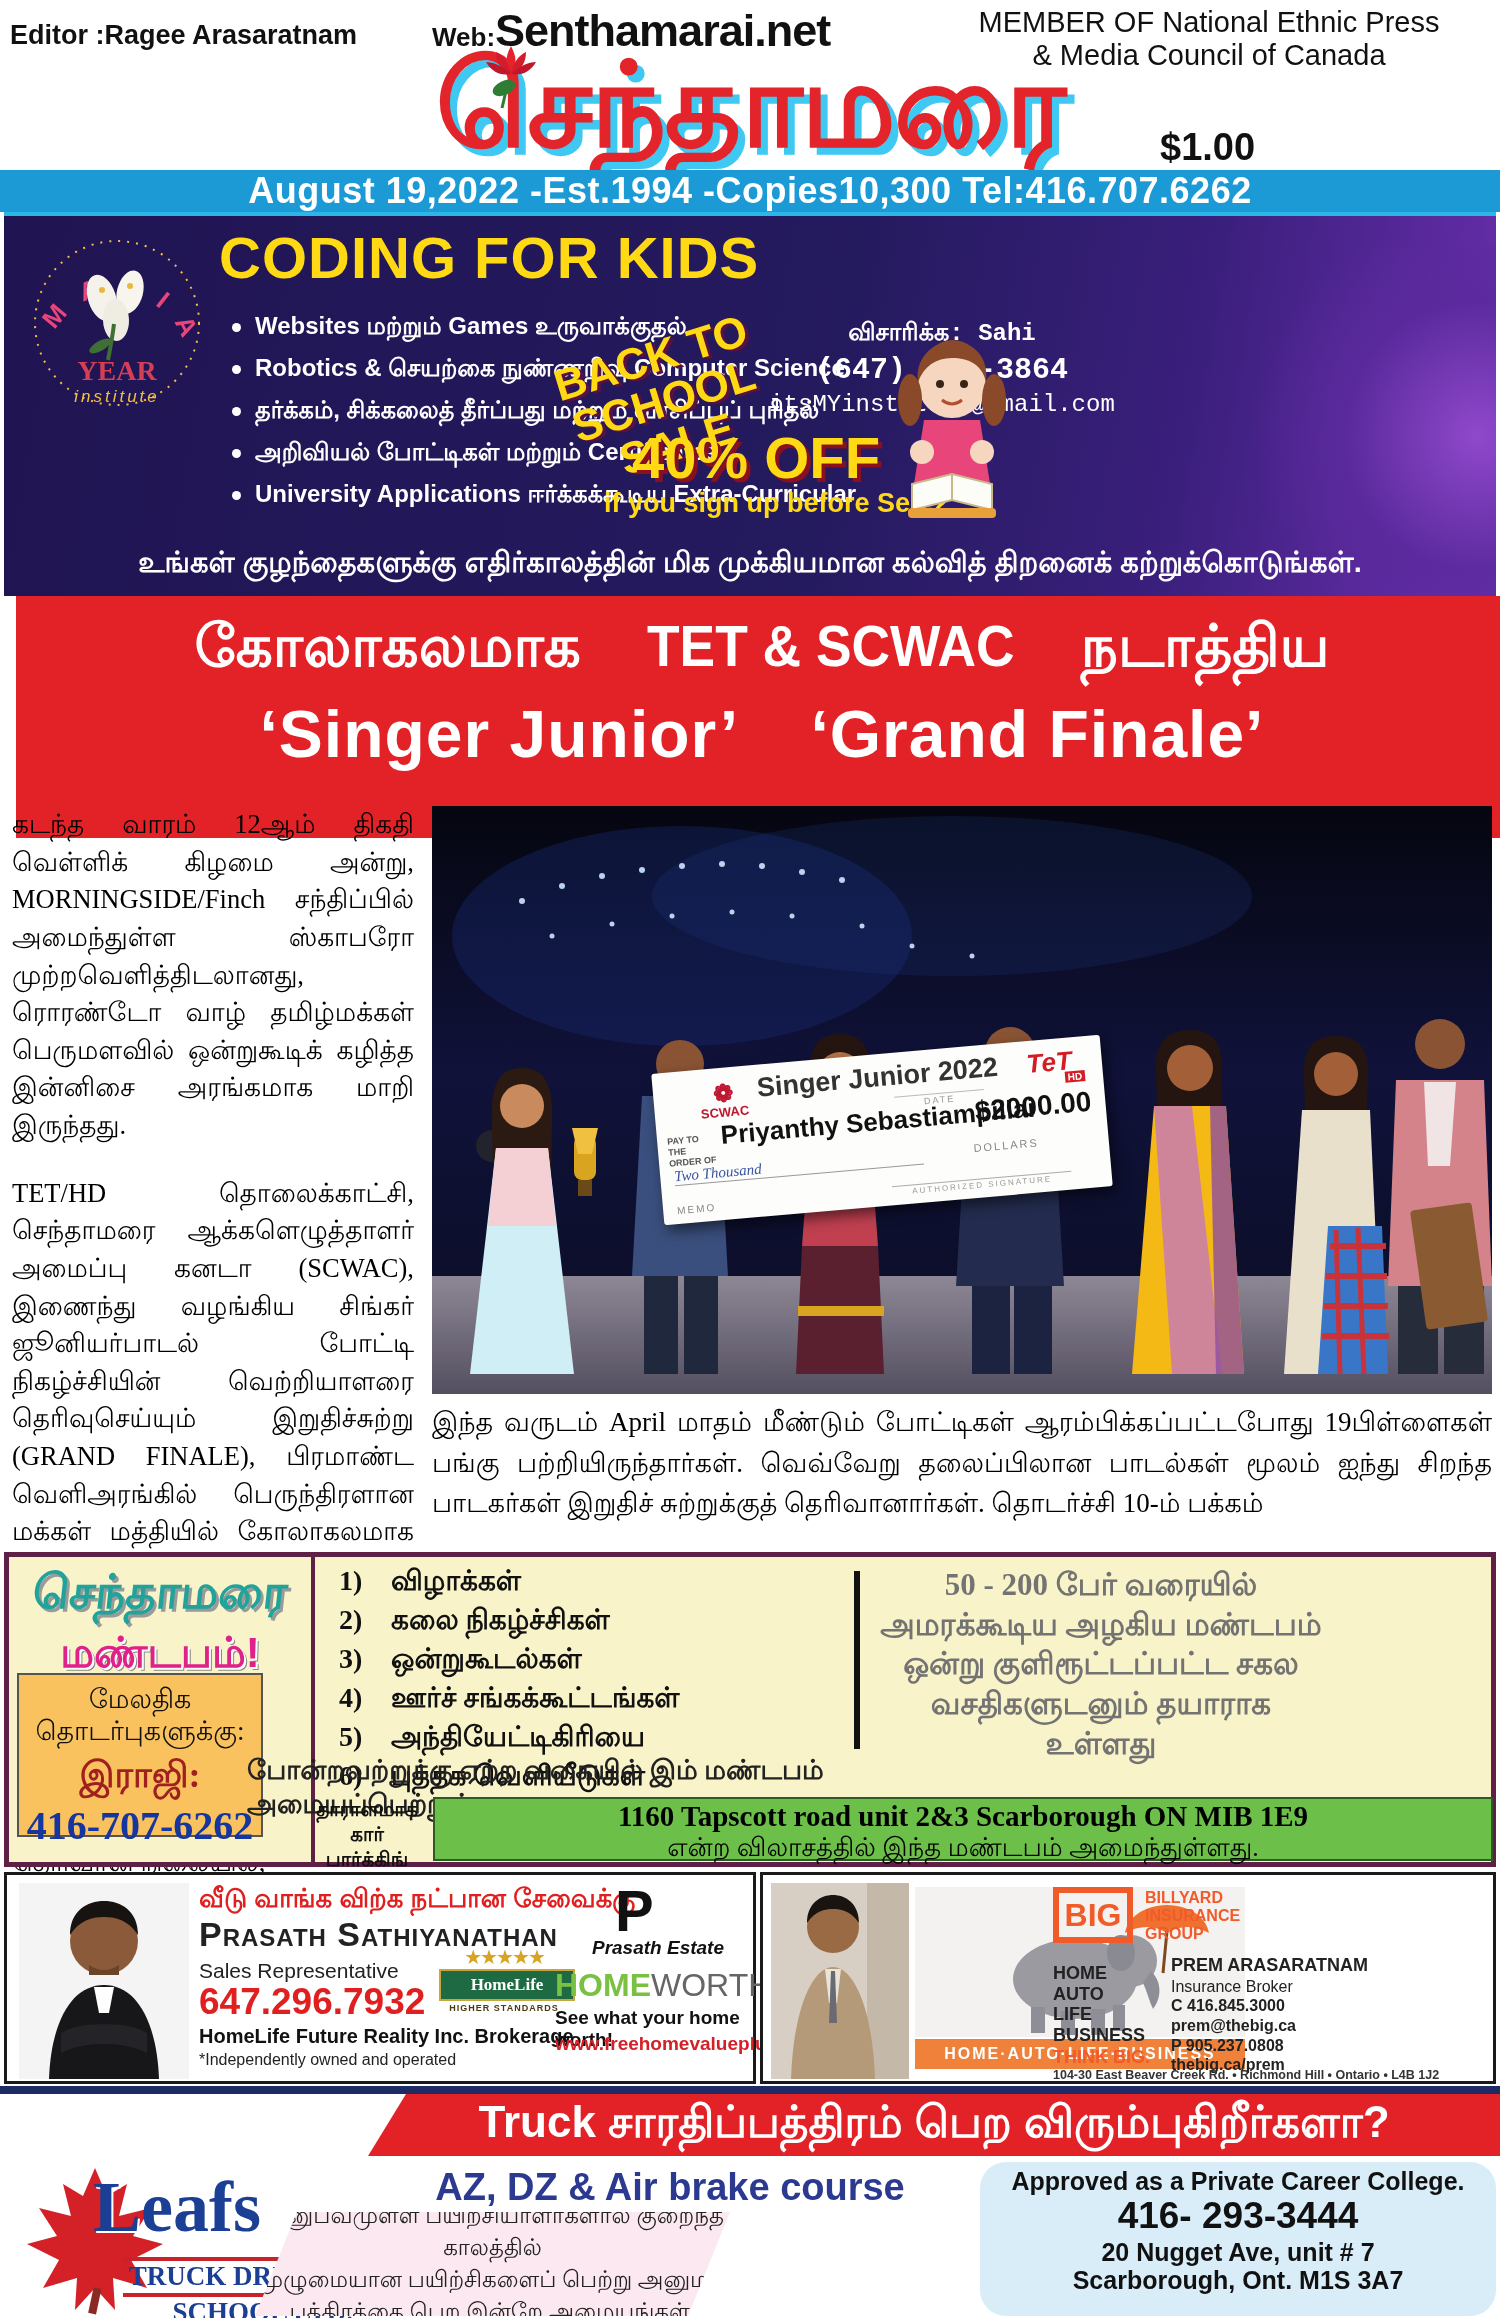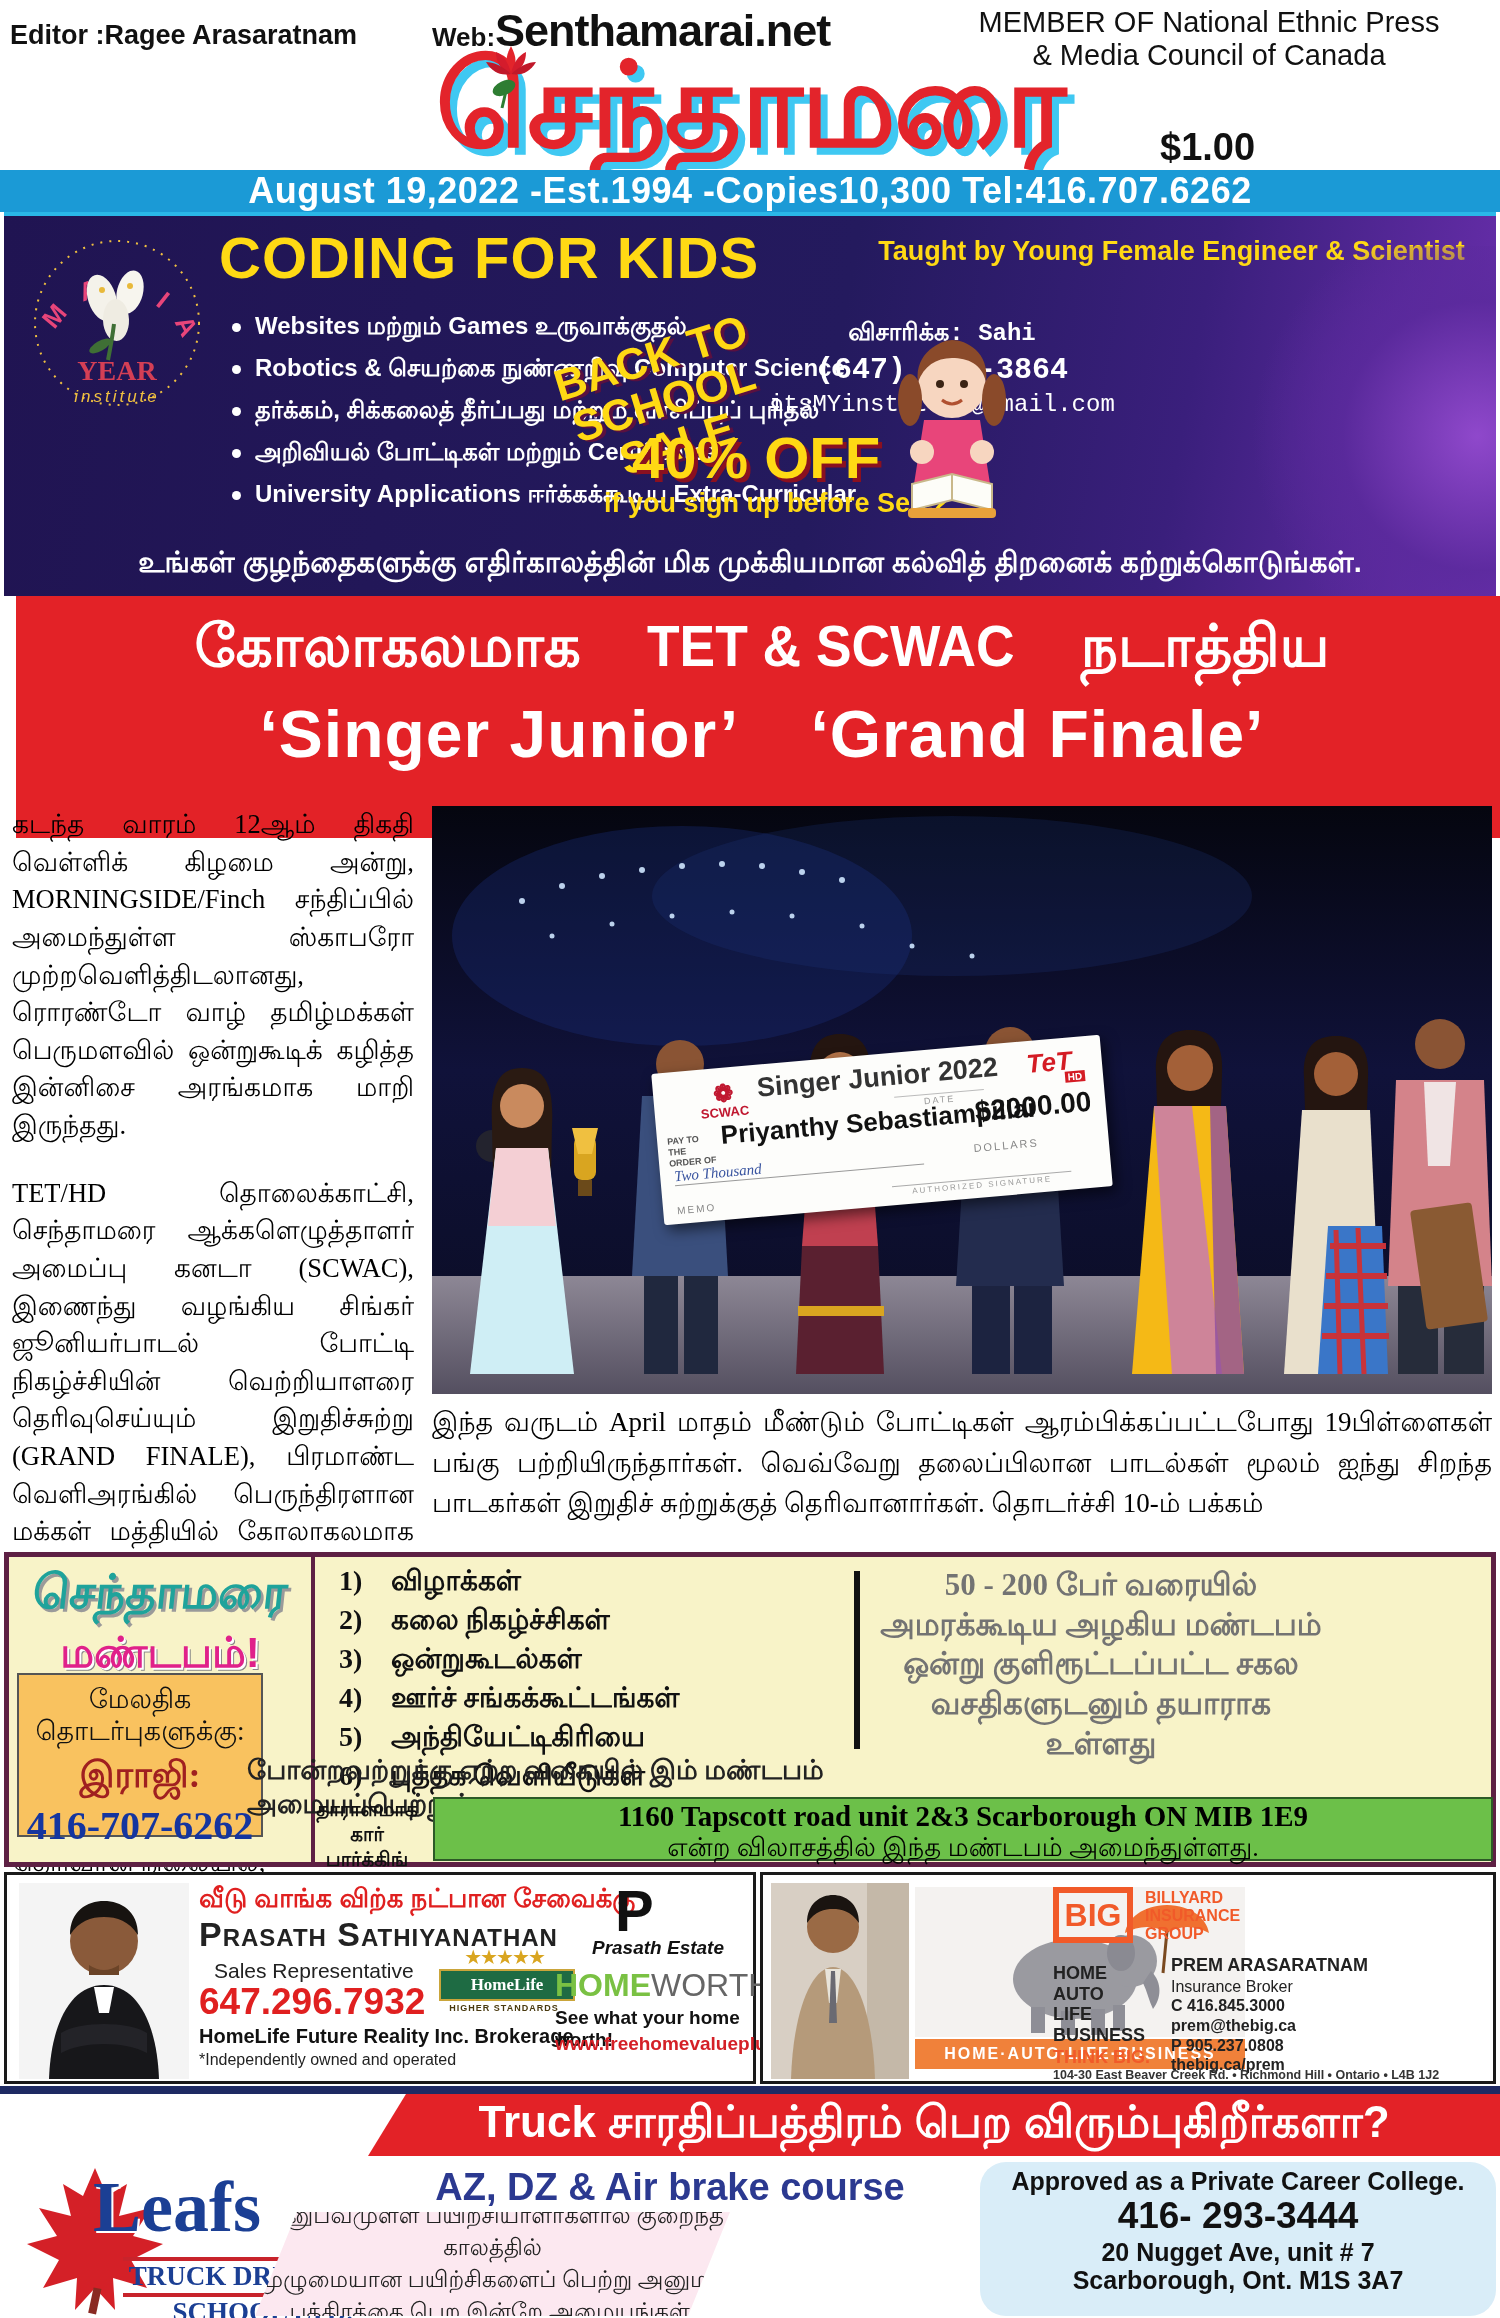--- a/index.html
+++ b/index.html
@@ -98,21 +98,21 @@
   .hg1{margin-top:1px;font-size:29px;font-weight:bold;}
   .hg2{font-size:26px;}
 
   
   .adsrow{left:0;top:1872px;width:1500px;height:156px;}
   .ad-box{position:absolute;top:0;height:212px;background:#fff;border:3px solid #1a1a1a;box-sizing:border-box;}
   .prasath{left:4px;width:752px;}
   .bigad{left:760px;width:736px;}
   .p-tag{position:absolute;left:192px;top:8px;font-size:26px;font-weight:800;color:#e02020;}
   .p-name{position:absolute;left:192px;top:40px;font-size:34px;font-weight:bold;color:#222;font-variant:small-caps;letter-spacing:1px;}
-  .p-role{position:absolute;left:207px;top:84px;font-size:21px;color:#222;}
+  .p-role{position:absolute;left:192px;top:84px;font-size:21px;color:#222;}
   .p-phone{position:absolute;left:192px;top:106px;font-size:37px;font-weight:800;color:#e02020;}
   .p-brok{position:absolute;left:192px;top:150px;font-size:20px;font-weight:bold;color:#111;}
   .p-disc{position:absolute;left:192px;top:176px;font-size:16px;color:#222;}
   .p-homelife{position:absolute;left:432px;top:70px;width:130px;text-align:center;}
   .p-stars{font-size:20px;color:#d9a520;letter-spacing:-2px;}
   .p-shield{margin:0 auto;width:96px;background:#1e6b43;border:2px solid #caa53a;color:#fff;
             font-family:"Liberation Serif",serif;font-size:17px;font-weight:bold;padding:4px 18px;}
   .p-hstd{font-size:9px;letter-spacing:1px;color:#4a3a10;font-weight:bold;margin-top:2px;}
   .p-plogo{position:absolute;left:608px;top:2px;font-size:58px;font-weight:800;color:#111;}
   .p-estate{position:absolute;left:566px;top:62px;width:170px;text-align:center;font-size:19px;font-weight:bold;font-style:italic;color:#111;}
@@ -202,21 +202,20 @@
           <path d="M92 96 C90 112 88 122 86 132" stroke="#3f6f35" stroke-width="4" fill="none"></path>
           <ellipse cx="78" cy="118" rx="12" ry="5" fill="#3f6f35" transform="rotate(-30 78 118)"></ellipse>
           <circle cx="80" cy="62" r="3" fill="#e8b93a"></circle>
             <circle cx="108" cy="58" r="3" fill="#e8b93a"></circle>
         </g>
         <text x="95" y="152" text-anchor="middle" font-size="28" font-weight="bold" fill="#d43f55" font-family="Liberation Serif,serif">YEAR</text>
         <text x="95" y="174" text-anchor="middle" font-size="17" font-style="italic" fill="#f0c040" letter-spacing="3">institute</text>
       </svg>
     </div>
     <div class="abs c-title">CODING FOR KIDS</div>
-    <div class="abs c-tag">Taught by Young Female Engineer &amp; Scientist</div>
     <div class="abs c-bullets">
       <div class="row">
           <span class="dot"></span>
           <span>Websites மற்றும் Games உருவாக்குதல்</span>
         </div>
       <div class="row">
           <span class="dot"></span>
           <span>Robotics &amp; செயற்கை நுண்ணறிவு Computer Science</span>
         </div>
       <div class="row">

